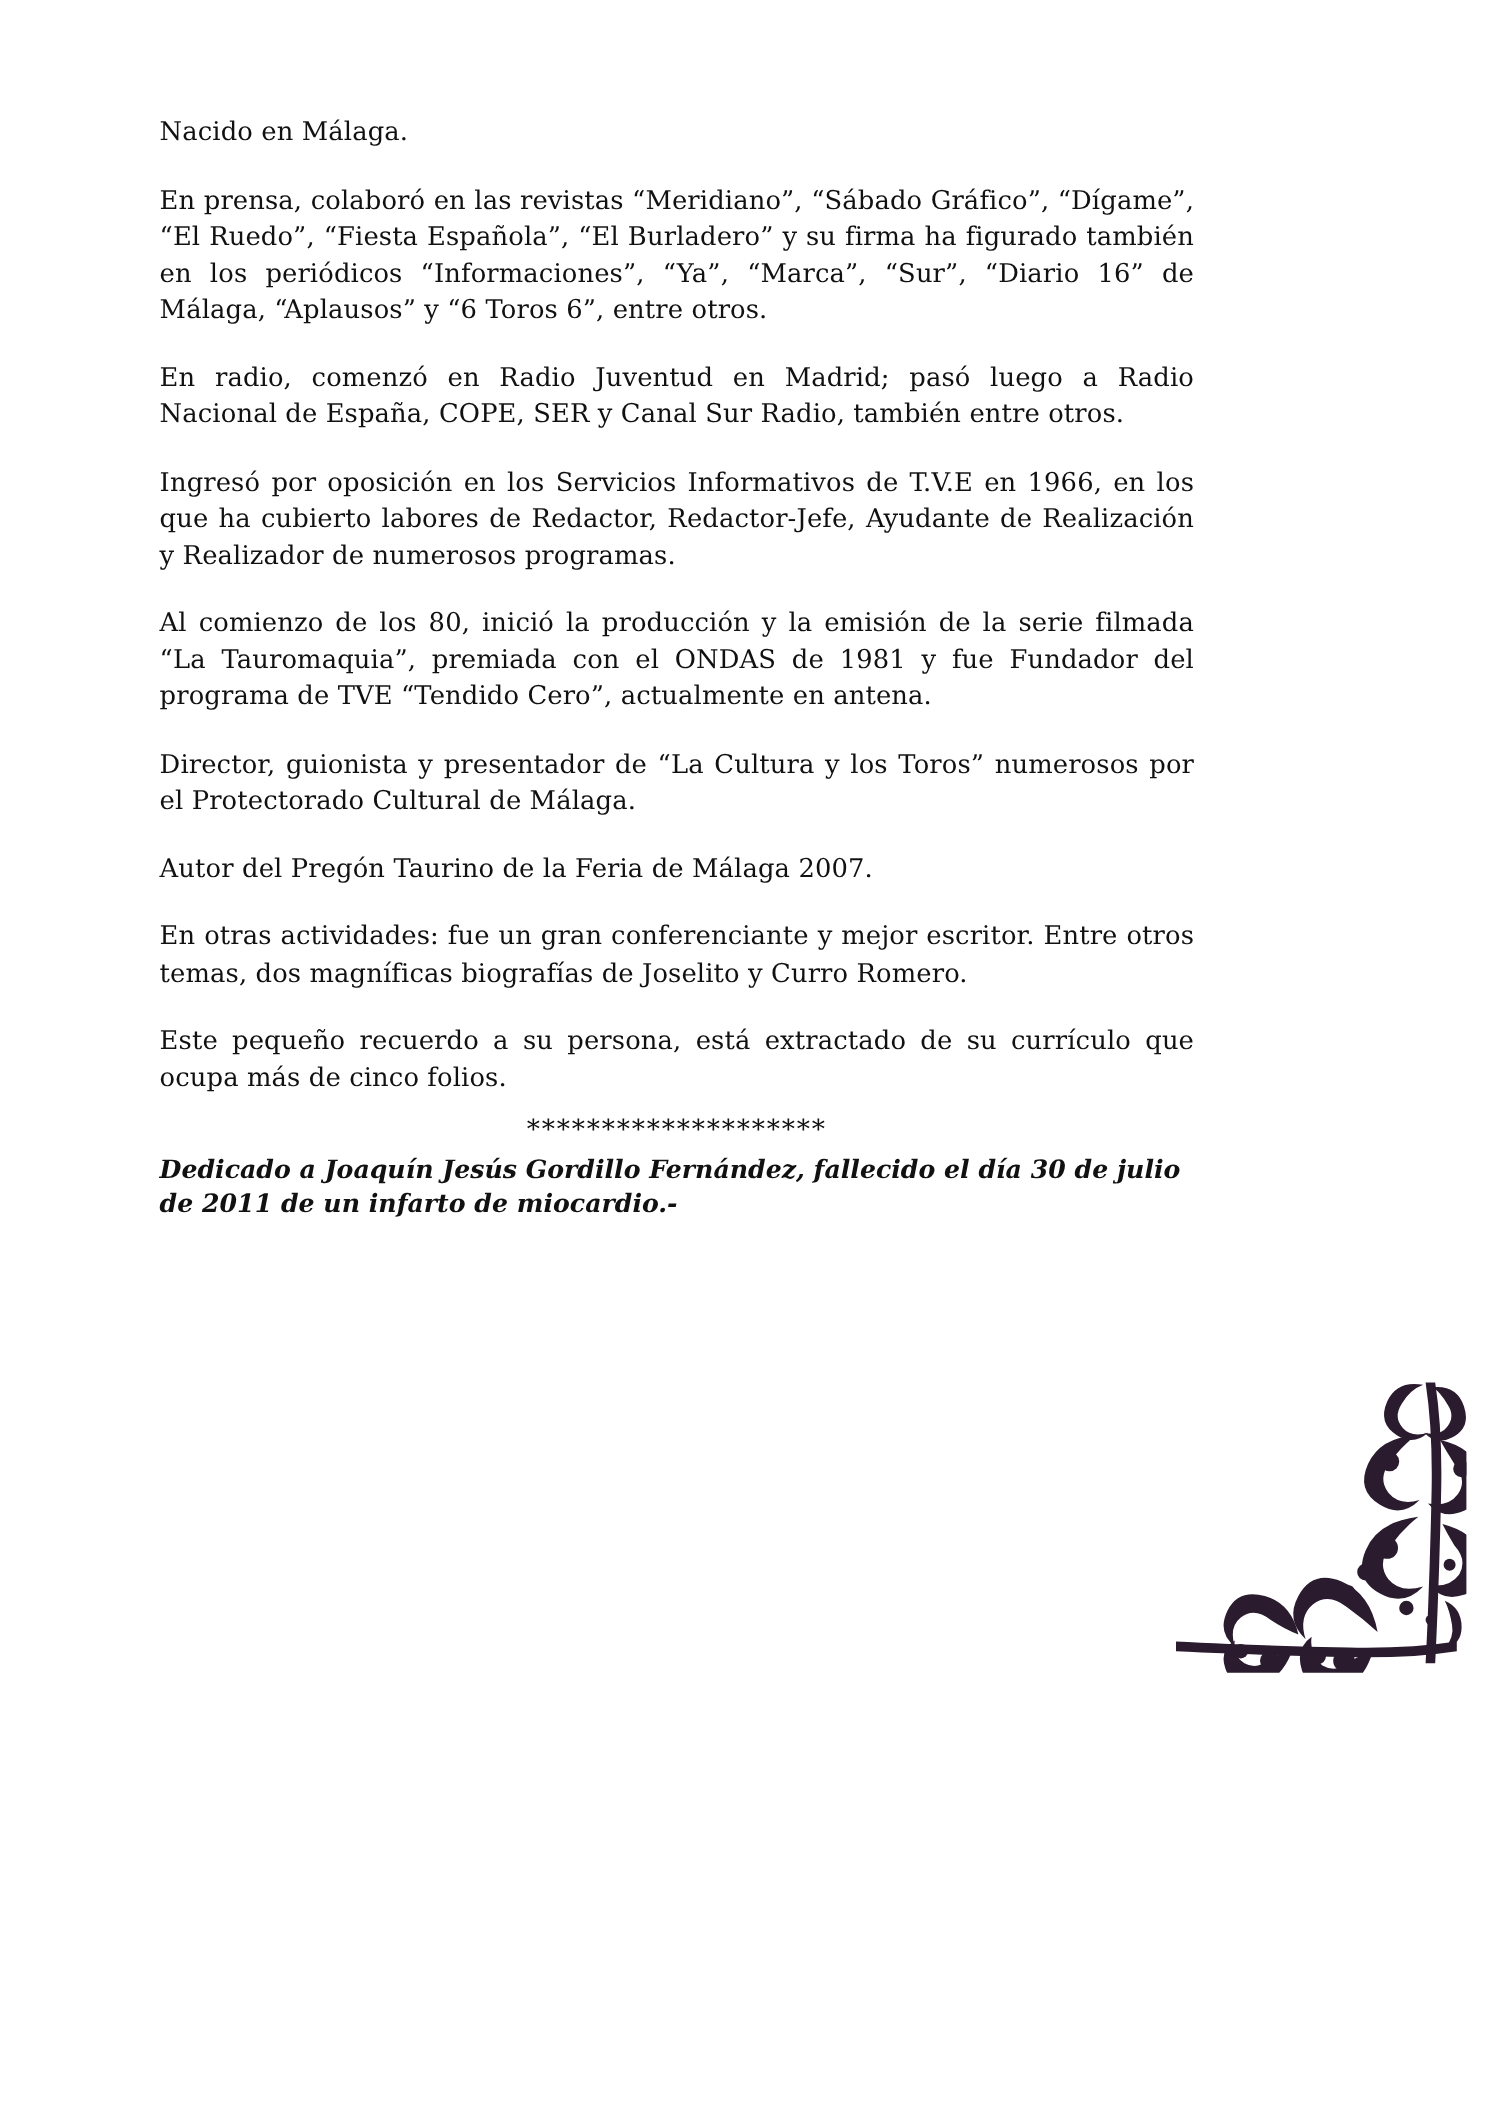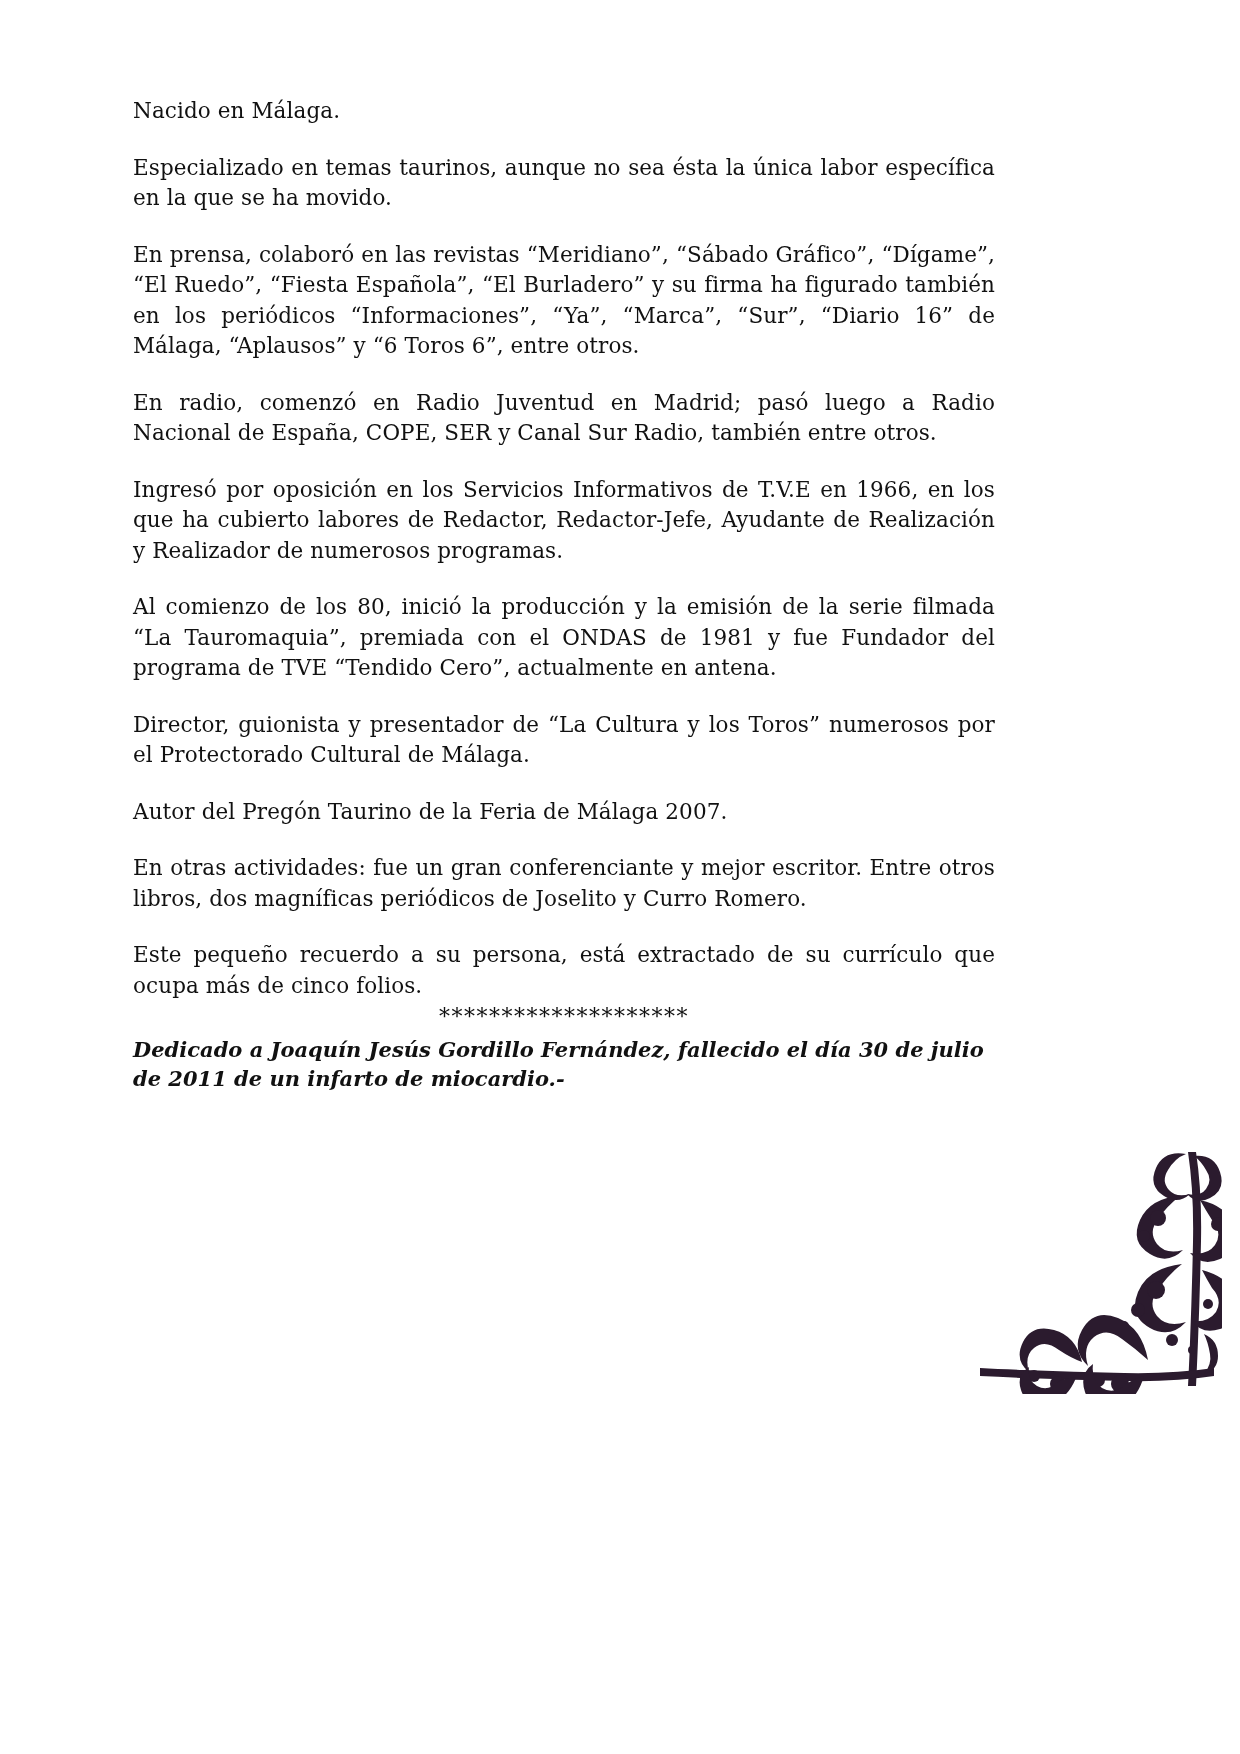--- a/index.html
+++ b/index.html
@@ -60,29 +60,28 @@
     height: 250px;
     pointer-events: none;
   }
 </style>
 </head>
 <body>
 
 <div class="page">
   <div class="content">
     <p class="para">Nacido en Málaga.</p>
-    <p class="para">Especializado en temas taurinos, aunque no sea ésta la única labor específica en la que se ha movido.</p>
     <p class="para">En prensa, colaboró en las revistas “Meridiano”, “Sábado Gráfico”, “Dígame”, “El Ruedo”, “Fiesta Española”, “El Burladero” y  su firma ha figurado también en los periódicos  “Informaciones”, “Ya”, “Marca”, “Sur”, “Diario 16” de Málaga, “Aplausos” y “6 Toros 6”, entre otros.</p>
     <p class="para">En radio, comenzó en Radio Juventud en Madrid; pasó luego a Radio Nacional de España, COPE, SER y Canal Sur Radio, también entre otros.</p>
     <p class="para">Ingresó por oposición en los Servicios Informativos de T.V.E en 1966, en los que ha cubierto labores de Redactor, Redactor-Jefe, Ayudante de Realización y Realizador de numerosos programas.</p>
     <p class="para">Al comienzo de los 80, inició la producción y la emisión de la serie filmada “La Tauromaquia”, premiada con el ONDAS de 1981 y fue Fundador del programa de TVE “Tendido Cero”, actualmente en antena.</p>
     <p class="para">Director, guionista y presentador de “La Cultura y los Toros” numerosos por el Protectorado Cultural de Málaga.</p>
     <p class="para">Autor del Pregón Taurino de la Feria de Málaga 2007.</p>
-    <p class="para">En otras actividades: fue un gran conferenciante y mejor escritor. Entre otros libros, dos magníficas periódicos de Joselito y Curro Romero.</p>
-    <p class="para" style="margin-bottom:4px">Este pequeño recuerdo a su persona, está extractado de su currículo que ocupa más de cinco folios.</p>
+    <p class="para">En otras actividades: fue un gran conferenciante y mejor escritor. Entre otros temas, dos magníficas biografías de Joselito y Curro Romero.</p>
+    <p class="para" style="margin-bottom:16px">Este pequeño recuerdo a su persona, está extractado de su currículo que ocupa más de cinco folios.</p>
     <div class="stars">********************</div>
     <p class="dedication">Dedicado a Joaquín Jesús Gordillo Fernández, fallecido el día 30 de julio de 2011 de un infarto de miocardio.-</p>
   </div>
 
   <div class="ornament">
     <svg viewBox="0 0 250 250" width="250" height="250" aria-hidden="true">
       <g fill="#2b1b2e">
 
         <path d="M216 8 q6 40 5 90 q-1 50 -3 100 q-1 25 -2 44 l8 0 q1 -20 2 -45 q2 -50 3 -100 q1 -50 -5 -89 z"></path>
 

